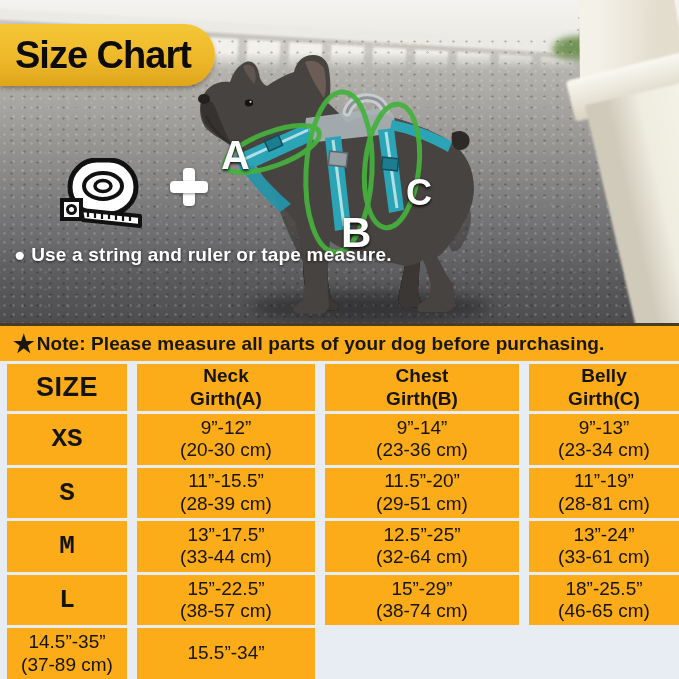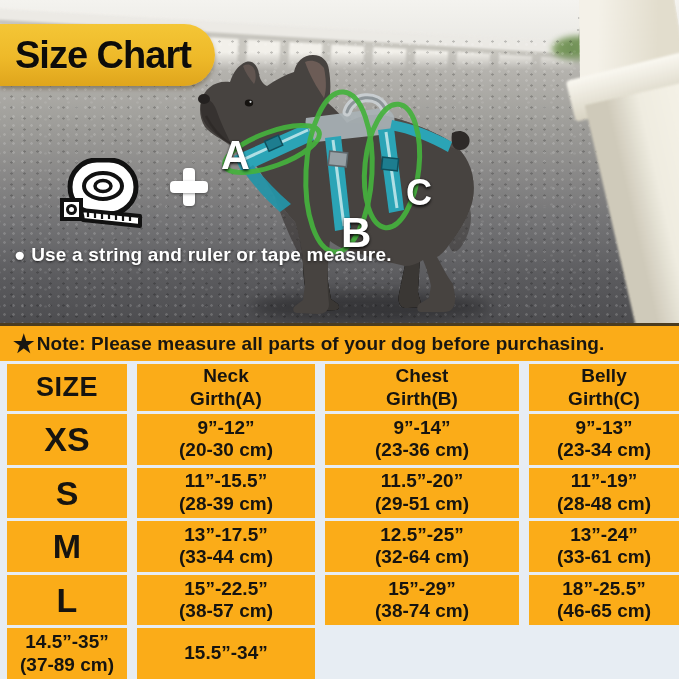--- a/index.html
+++ b/index.html
@@ -74,22 +74,22 @@
   .note-star { font-size:24px; margin-right:2px; }
   .grid { position:absolute; left:0; top:35px; right:0; bottom:0;
     display:grid; grid-template-columns:127px 185px 201px 1fr;
     grid-template-rows:47px repeat(5, 1fr);
     background:#e7edf3; gap:3px; padding-top:3px; }
   .cell { background:#fbac18; display:flex; flex-direction:column; align-items:center; justify-content:center;
     color:#161410; line-height:1.18; text-align:center;margin-left:7px; }
   .hcell { font-weight:800; font-size:19px; }
   .hcell .hline:empty { display:none; }
   .size-head { font-size:27px; letter-spacing:.5px; }
-  .size-cell { font-weight:800; font-size:34px; }
-  .val-range, .val-cm { font-size:19px; font-weight:700; }
+  .size-cell { font-weight:800; font-size:26px;font-family:Liberation Mono, monospace; }
+  .val-range, .val-cm { font-size:19px; font-weight:400; }
 </style>
 </head>
 <body>
 
 <div class="frame">
 
   <div class="photo">
     <div class="sky"></div>
     <div class="railing"></div>
     <svg class="tower" viewBox="0 0 22 54">
@@ -250,21 +250,21 @@
       <div class="cell">
         <span class="val-range">11”-15.5”</span>
         <span class="val-cm">(28-39 cm)</span>
       </div>
       <div class="cell">
         <span class="val-range">11.5”-20”</span>
         <span class="val-cm">(29-51 cm)</span>
       </div>
       <div class="cell">
         <span class="val-range">11”-19”</span>
-        <span class="val-cm">(28-48 cm)</span>
+        <span class="val-cm">(28-81 cm)</span>
       </div>
 
       <div class="cell size-cell">M</div>
       <div class="cell">
         <span class="val-range">13”-17.5”</span>
         <span class="val-cm">(33-44 cm)</span>
       </div>
       <div class="cell">
         <span class="val-range">12.5”-25”</span>
         <span class="val-cm">(32-64 cm)</span>

